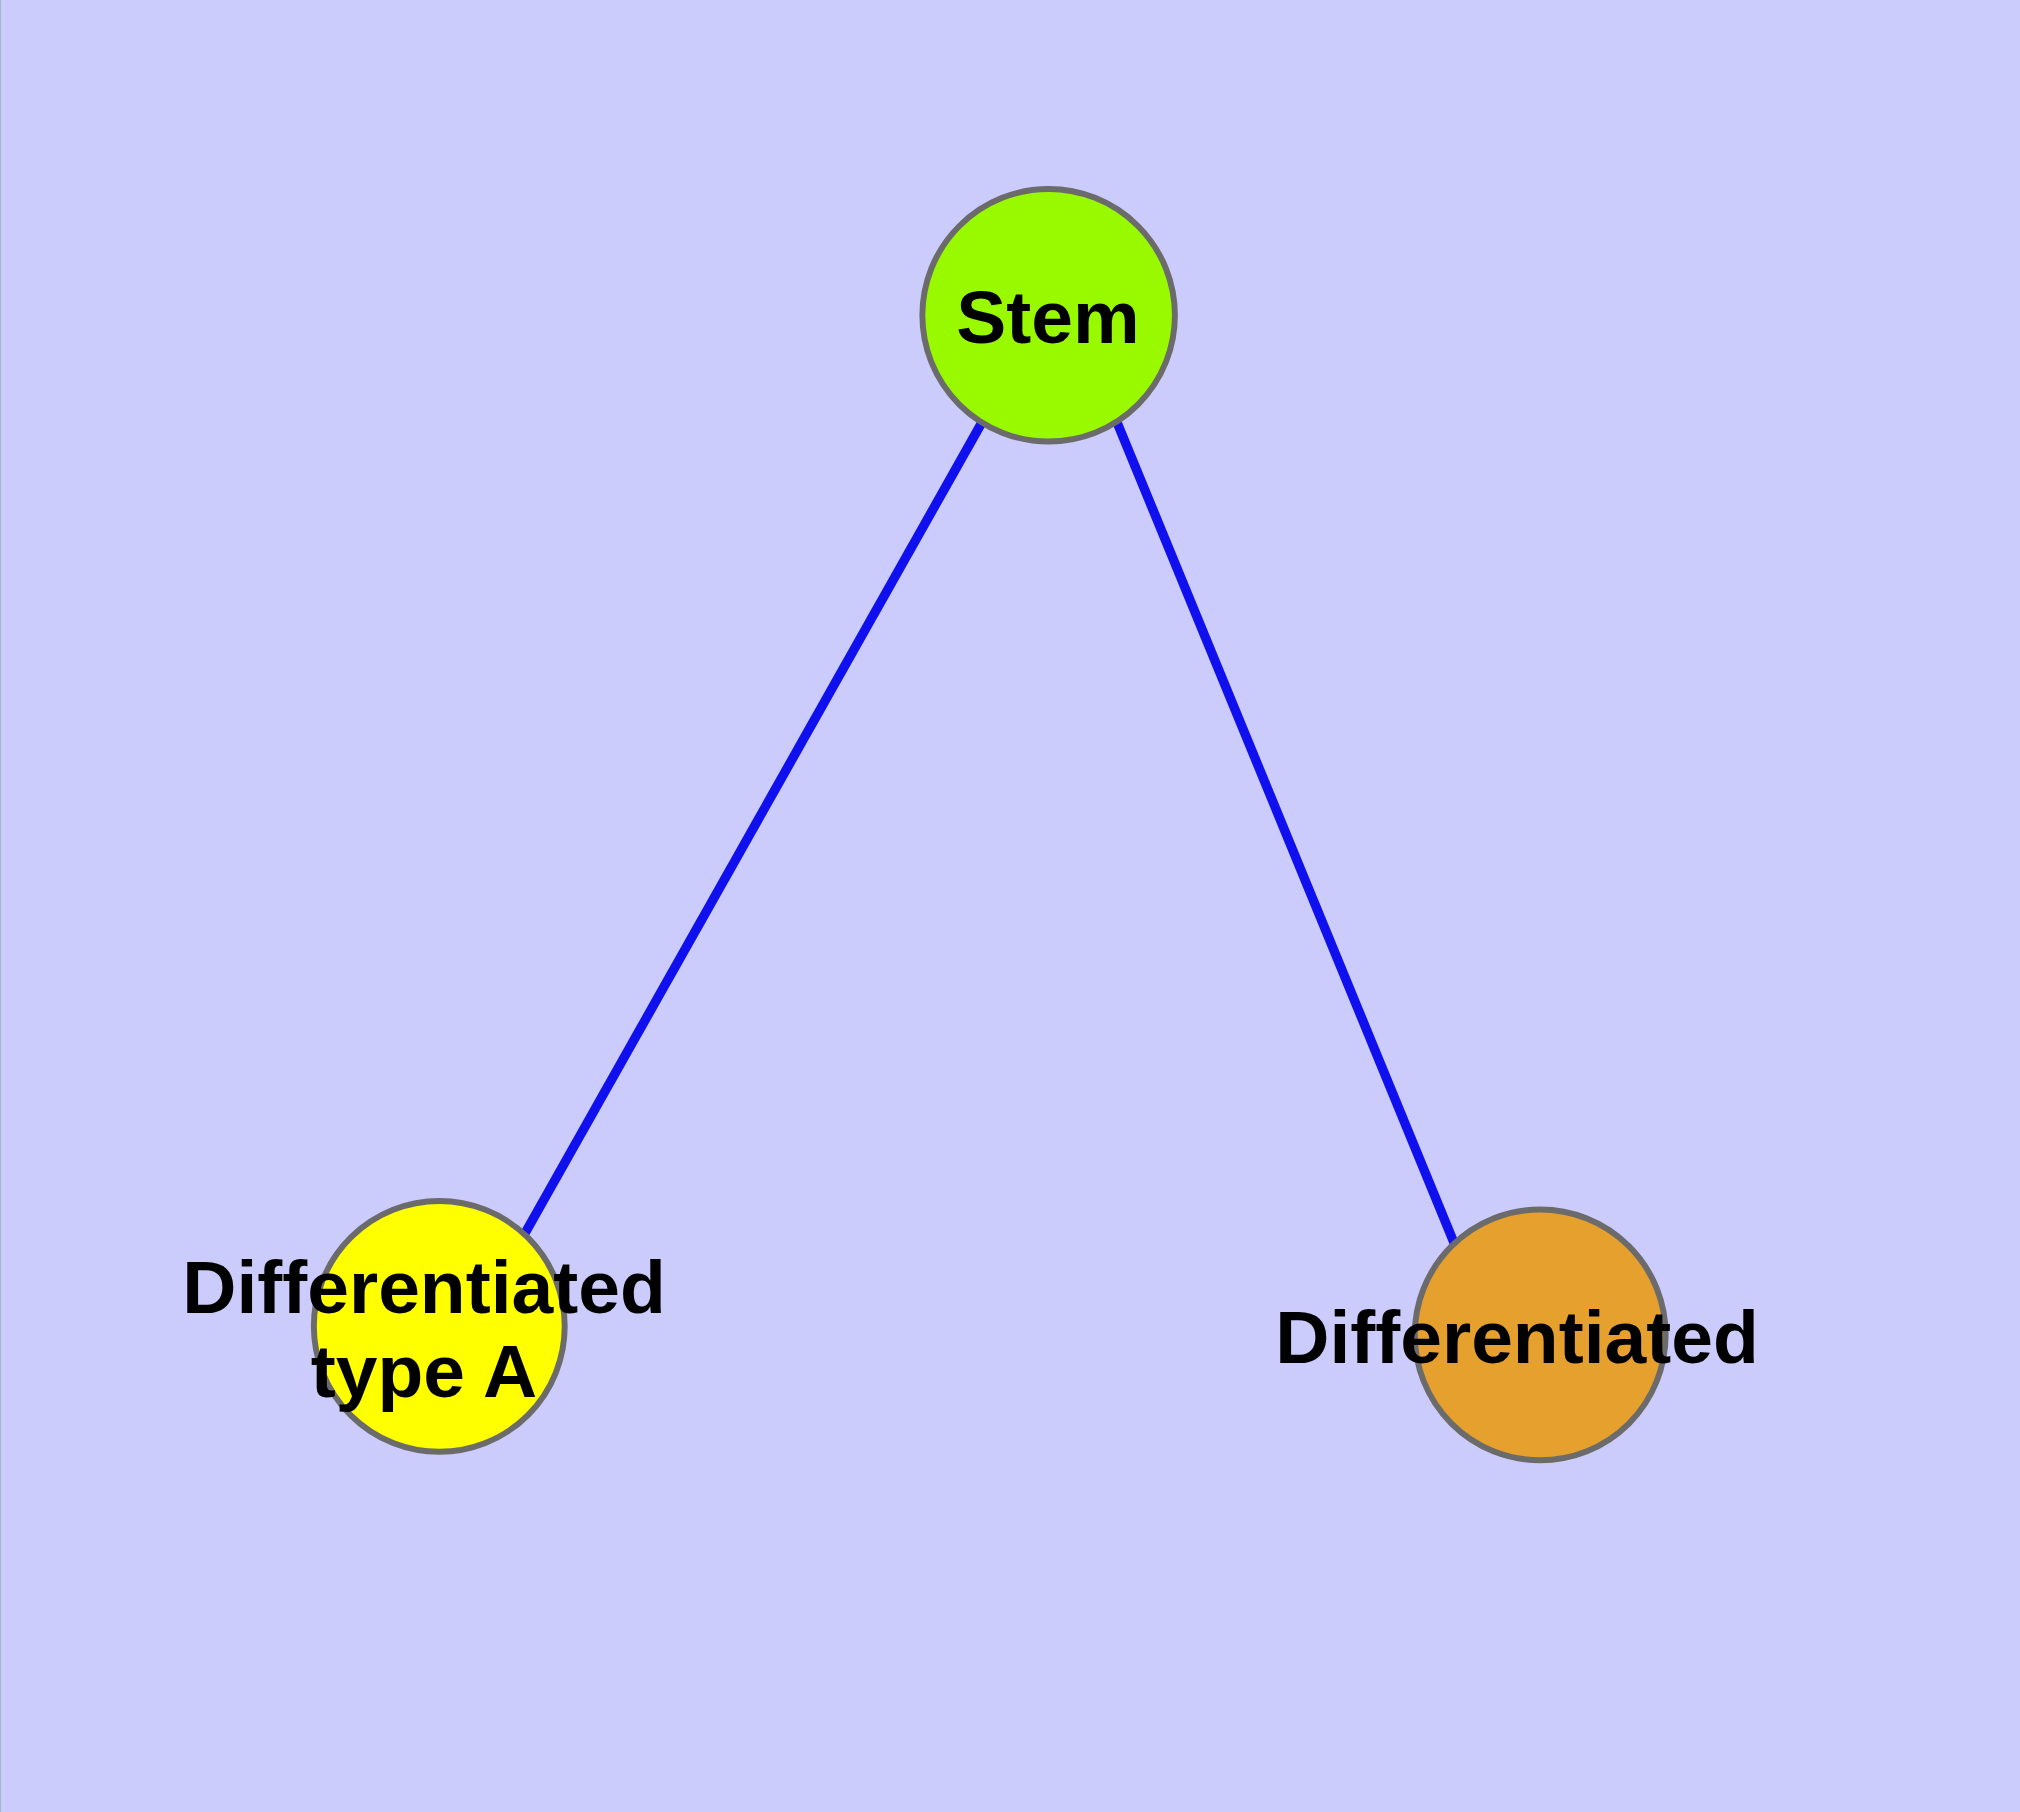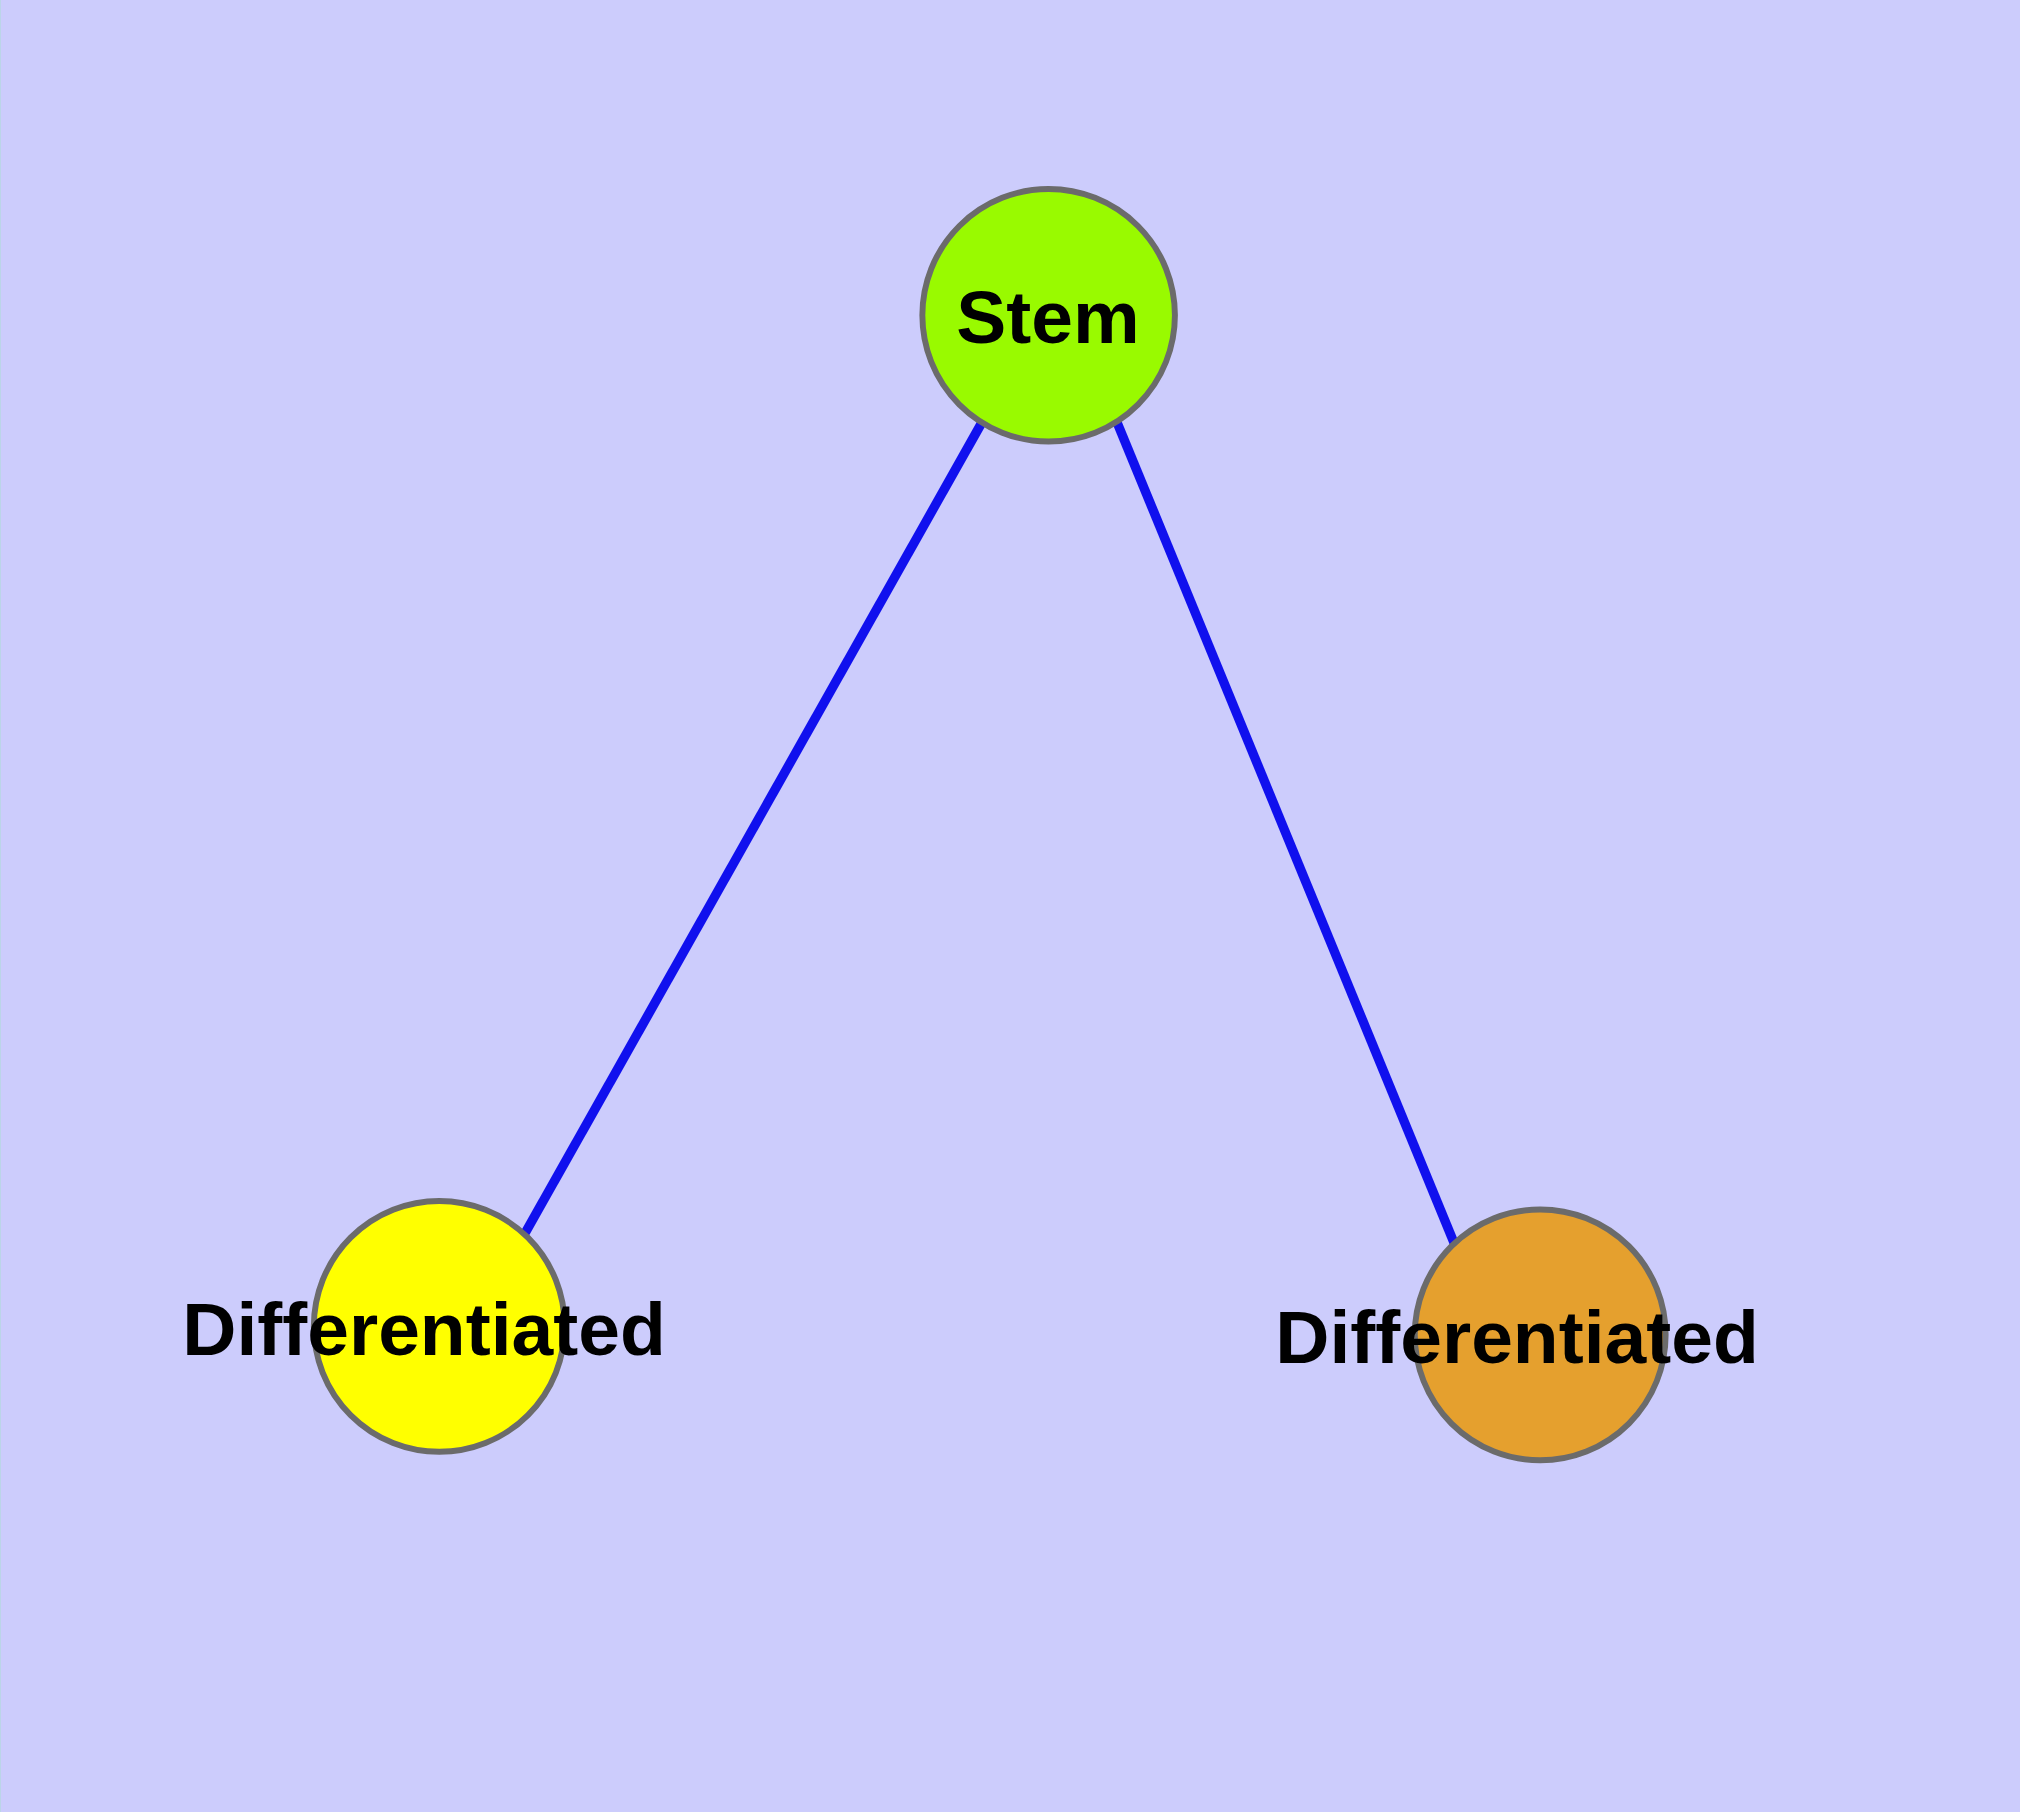--- a/index.html
+++ b/index.html
@@ -45,36 +45,36 @@
   }
   #label-diff-b {
     font-size: 75px;
     left: 1517px;
     top: 1337px;
   }
 </style>
 </head>
 <body>
 
-<div id="canvas" style="background: #86efac;">
+<div id="canvas" style="background: #15803d;">
 
   <svg id="graph-svg" viewBox="0 0 2384 2138">
     <rect id="bg-rect" x="0" y="0" width="2384" height="2138" fill="#ccccfc"></rect>
 
     <line id="edge-stem-diff-a" x1="1158" y1="499" x2="617" y2="1459" stroke="#1010ee" stroke-width="11" stroke-linecap="butt"></line>
 
     <line id="edge-stem-diff-b" x1="1318" y1="499" x2="1716" y2="1468" stroke="#1010ee" stroke-width="11" stroke-linecap="butt"></line>
 
     <circle id="node-diff-a" cx="518" cy="1565" r="148" fill="#ffff00" stroke="#6b6b6b" stroke-width="7"></circle>
 
     <circle id="node-diff-b" cx="1817" cy="1575" r="148" fill="#e5a02e" stroke="#6b6b6b" stroke-width="7"></circle>
 
     <circle id="node-stem" cx="1237" cy="372" r="149" fill="#99fa00" stroke="#6b6b6b" stroke-width="7"></circle>
   </svg>
 
   <div class="node-label" id="label-stem">Stem</div>
 
-  <div class="node-label" id="label-diff-a"><span>Differentiated</span><br></div>
+  <div class="node-label" id="label-diff-a"><span>Differentiated</span><br><span>type A</span></div>
 
   <div class="node-label" id="label-diff-b"><span>Differentiated</span><br></div>
 
 </div>
 
 
 </body></html>

